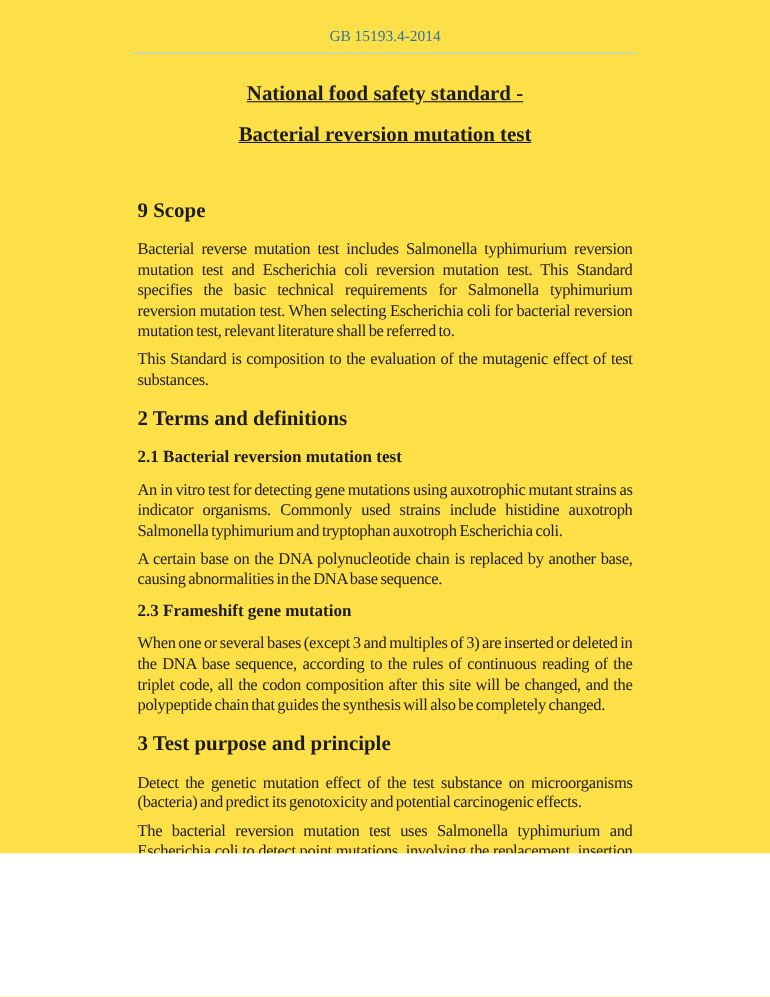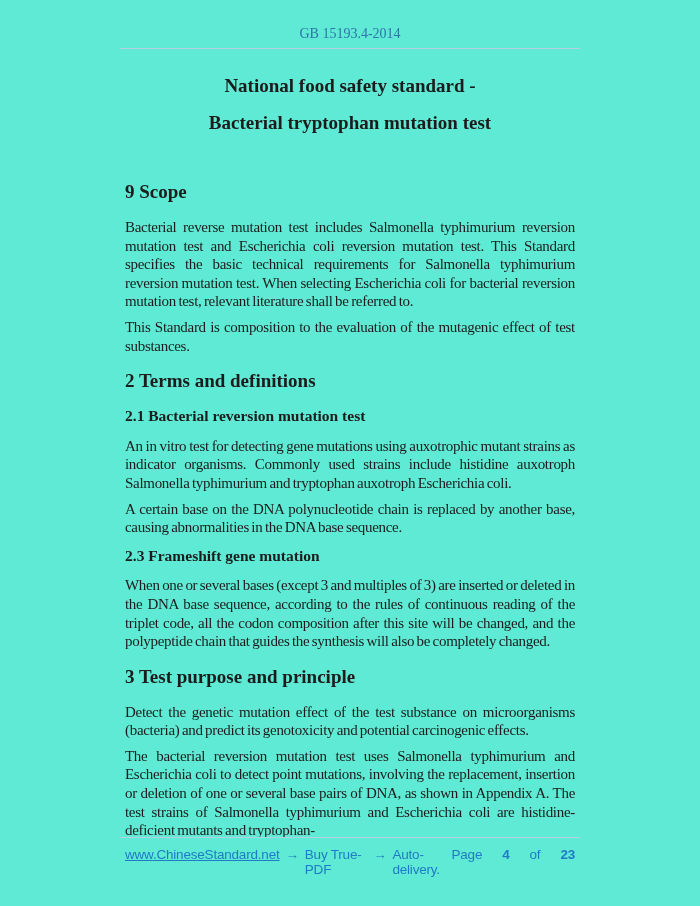--- a/index.html
+++ b/index.html
@@ -6,22 +6,22 @@
     --header-blue:#2e74a8;
     --footer-blue:#1f7bc4;
     --rule-blue:#b5d0e2;
     --text-black:#1c1c1c;
   }
   *{box-sizing:border-box;}
   html,body{margin:0;padding:0;background:#ffffff;}
   .page{
     position:relative;
     width:700px;
-    height:906px;
-    background:#5eead4;
+    height:776px;
+    background:#fde047;
     overflow:hidden;
     font-family:"Liberation Serif", serif;
     color:var(--text-black);
   }
   
   .doc-header{
     position:absolute;
     top:0; left:120px; width:460px;
     text-align:center;
   }
@@ -41,20 +41,21 @@
     position:absolute;
     top:49px; left:125px; width:450px;
   }
   .title{
     text-align:center;
     font-weight:bold;
     font-size:19px;
     line-height:23px;
     margin-top:25px;
     margin-bottom:46px;
+    text-decoration:underline;
   }
   .title-line2{margin-top:14px;}
   h2{
     font-size:19px;
     line-height:23px;
     font-weight:bold;
     margin:14px 0 15px 0;
   }
   h3{
     font-size:15.5px;
@@ -100,21 +101,21 @@
 
   <div class="doc-header">
     <div class="doc-number">GB 15193.4-2014</div>
   </div>
   <div class="header-rule"></div>
 
   <div class="content">
 
     <div class="title">
       <div class="title-line">National food safety standard -</div>
-      <div class="title-line title-line2">Bacterial tryptophan mutation test</div>
+      <div class="title-line title-line2">Bacterial reversion mutation test</div>
     </div>
 
     <h2>9 Scope</h2>
     <p>Bacterial reverse mutation test includes Salmonella typhimurium reversion mutation test and Escherichia coli reversion mutation test. This Standard specifies the basic technical requirements for Salmonella typhimurium reversion mutation test. When selecting Escherichia coli for bacterial reversion mutation test, relevant literature shall be referred to.</p>
     <p>This Standard is composition to the evaluation of the mutagenic effect of test substances.</p>
 
     <h2>2 Terms and definitions</h2>
 
     <h3>2.1 Bacterial reversion mutation test</h3>
     <p>An in vitro test for detecting gene mutations using auxotrophic mutant strains as indicator organisms. Commonly used strains include histidine auxotroph Salmonella typhimurium and tryptophan auxotroph Escherichia coli.</p>

